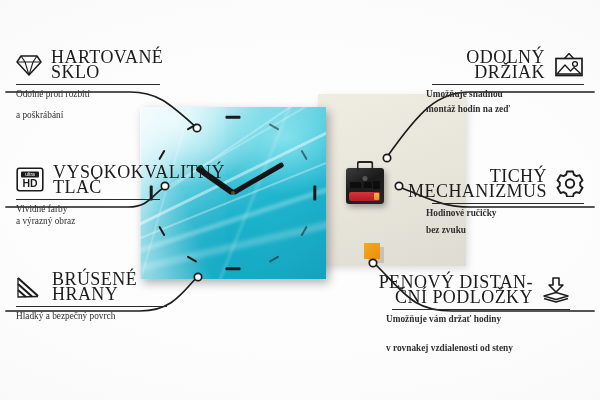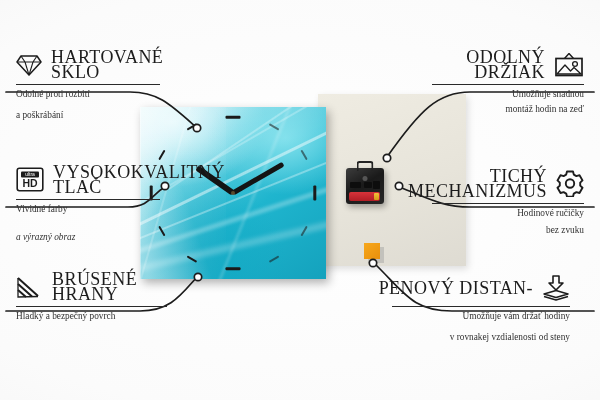--- a/index.html
+++ b/index.html
@@ -26,21 +26,21 @@
     letter-spacing:.45px;color:#1c1c1c;text-transform:uppercase;
     white-space:nowrap;
   }
   .feat.right .title{text-align:right;}
   .rule{height:1.4px;background:#2a2a2a;margin-top:5px;}
   .desc{
     font-family:"Liberation Serif", serif;
     font-size:9.3px;line-height:11.4px;color:#303030;margin-top:4px;
     white-space:nowrap;
   }
-  .feat.right .desc{text-align:right;}
+  .feat.right .desc{font-weight:bold;}
   .ico{flex:0 0 auto;display:block;}
 
   
   #clock{
     position:absolute;left:140px;top:107px;width:186px;height:172px;
     background:
       linear-gradient(118deg, rgba(255,255,255,.55) 0%, rgba(255,255,255,0) 26%),
       linear-gradient(72deg,  rgba(255,255,255,.42) 4%, rgba(255,255,255,0) 30%),
       linear-gradient(160deg, rgba(255,255,255,.30) 0%, rgba(255,255,255,0) 40%),
       radial-gradient(ellipse 70% 55% at 78% 18%, #7fe0ec 0%, rgba(127,224,236,0) 60%),
@@ -190,21 +190,21 @@
         <text x="14" y="9.3" font-family="'Liberation Sans',sans-serif" font-size="5" fill="#ffffff" text-anchor="middle">ultra</text>
         <text x="14" y="20.2" font-family="'Liberation Sans',sans-serif" font-size="10.5" font-weight="bold" fill="#1c1c1c" text-anchor="middle">HD</text>
       </svg>
       <div>
         <div class="title">VYSOKOKVALITNÝ</div>
         <div class="title">TLAČ</div>
       </div>
     </div>
     <div class="rule" style="width:144px;"></div>
     <div class="desc">Vividné farby</div>
-    <div class="desc" style="margin-top:16px;font-style:italic;">a výrazný obraz</div>
+    <div class="desc" style="margin-top:0;">a výrazný obraz</div>
   </div>
 
   <div class="feat left" style="left:16px;top:272px;width:160px;">
     <div class="head">
       <svg class="ico" width="27" height="24" viewBox="0 0 27 24">
         <path d="M2 3 L22 21 M2 9 L16 21.5 M2 15 L10 22" fill="none" stroke="#1c1c1c" stroke-width="2"></path>
         <path d="M2 3 L2 22 L22 21.5" fill="none" stroke="#1c1c1c" stroke-width="1.3"></path>
       </svg>
       <div>
         <div class="title">BRÚSENÉ</div>
@@ -246,25 +246,26 @@
     </div>
     <div class="rule" style="width:152px;margin-left:6px;"></div>
     <div class="desc">Hodinové ručičky</div>
     <div class="desc" style="margin-top:5px;">bez zvuku</div>
   </div>
 
   <div class="feat right" style="right:30px;top:275px;width:184px;">
     <div class="head">
       <div>
         <div class="title">PENOVÝ DISTAN-</div>
+        <div class="title">ČNÍ PODLOŽKY</div>
       </div>
       <svg class="ico" width="28" height="26" viewBox="0 0 28 26">
         <path d="M11 1 h6 v7 h4 l-7 7 -7-7 h4 z" fill="none" stroke="#1c1c1c" stroke-width="1.6" stroke-linejoin="round"></path>
         <path d="M14 15.5 L26 19 L14 22.5 L2 19 Z" fill="none" stroke="#1c1c1c" stroke-width="1.5" stroke-linejoin="round"></path>
         <path d="M2 21.5 L14 25 L26 21.5" fill="none" stroke="#1c1c1c" stroke-width="1.5" stroke-linejoin="round"></path>
       </svg>
     </div>
     <div class="rule" style="width:178px;margin-left:6px;"></div>
     <div class="desc">Umožňuje vám držať hodiny</div>
-    <div class="desc" style="margin-top:9px;">v rovnakej vzdialenosti od steny</div>
+    <div class="desc" style="margin-top:17px;">v rovnakej vzdialenosti od steny</div>
   </div>
 
 </div>
 
 </body></html>

